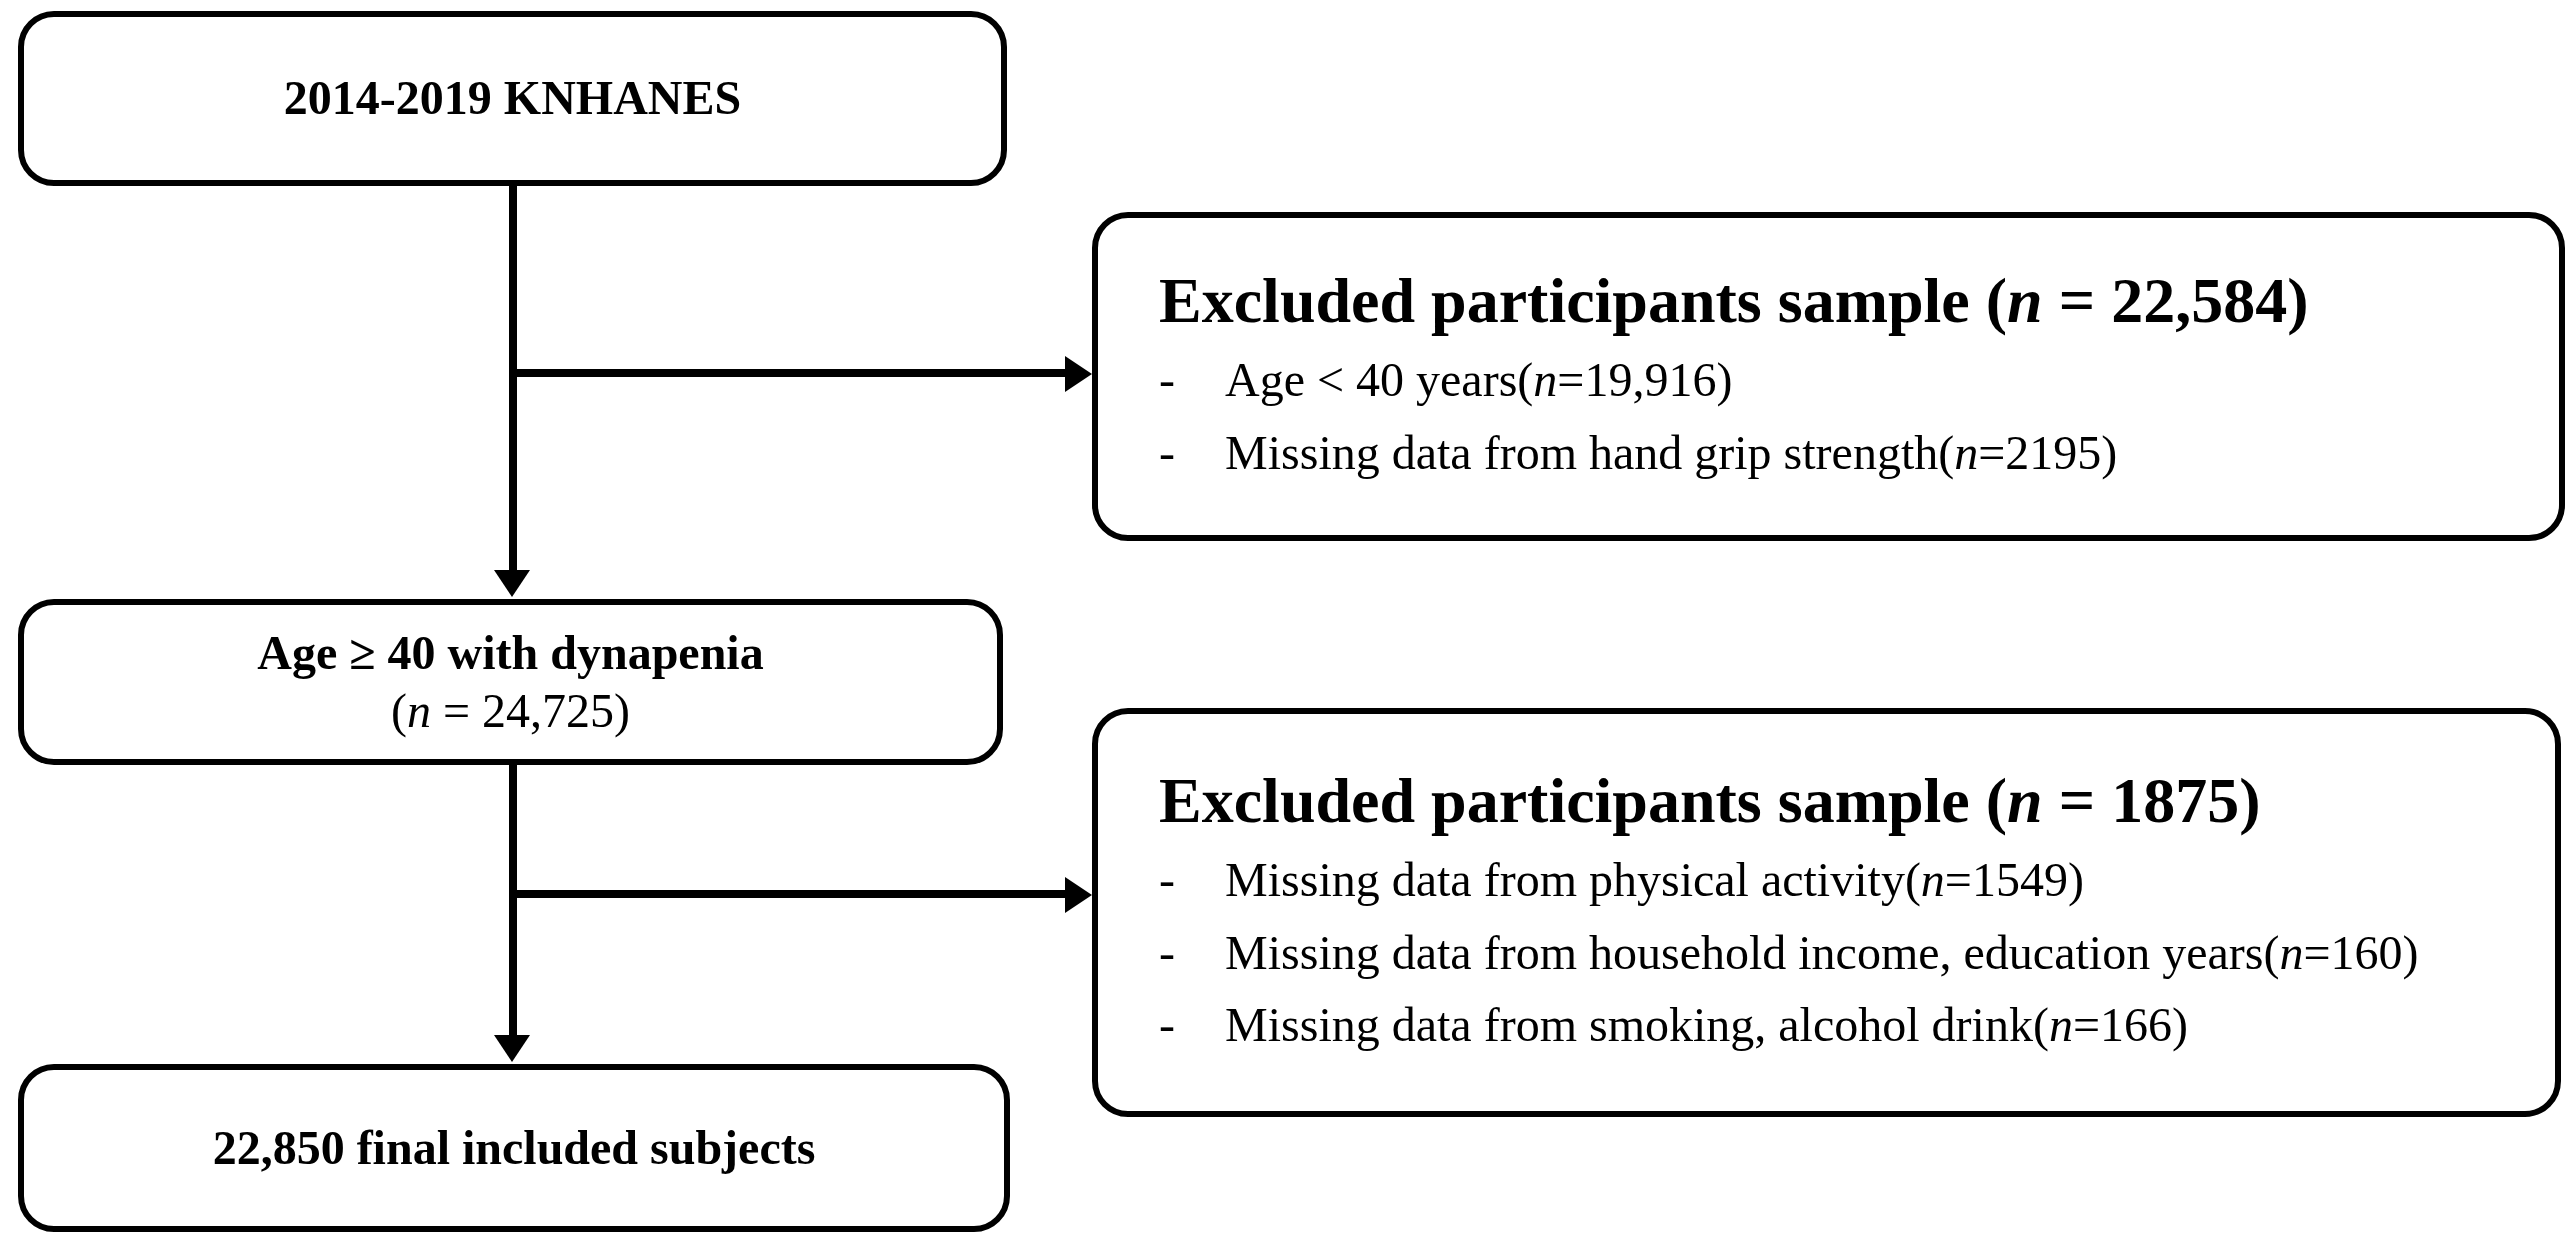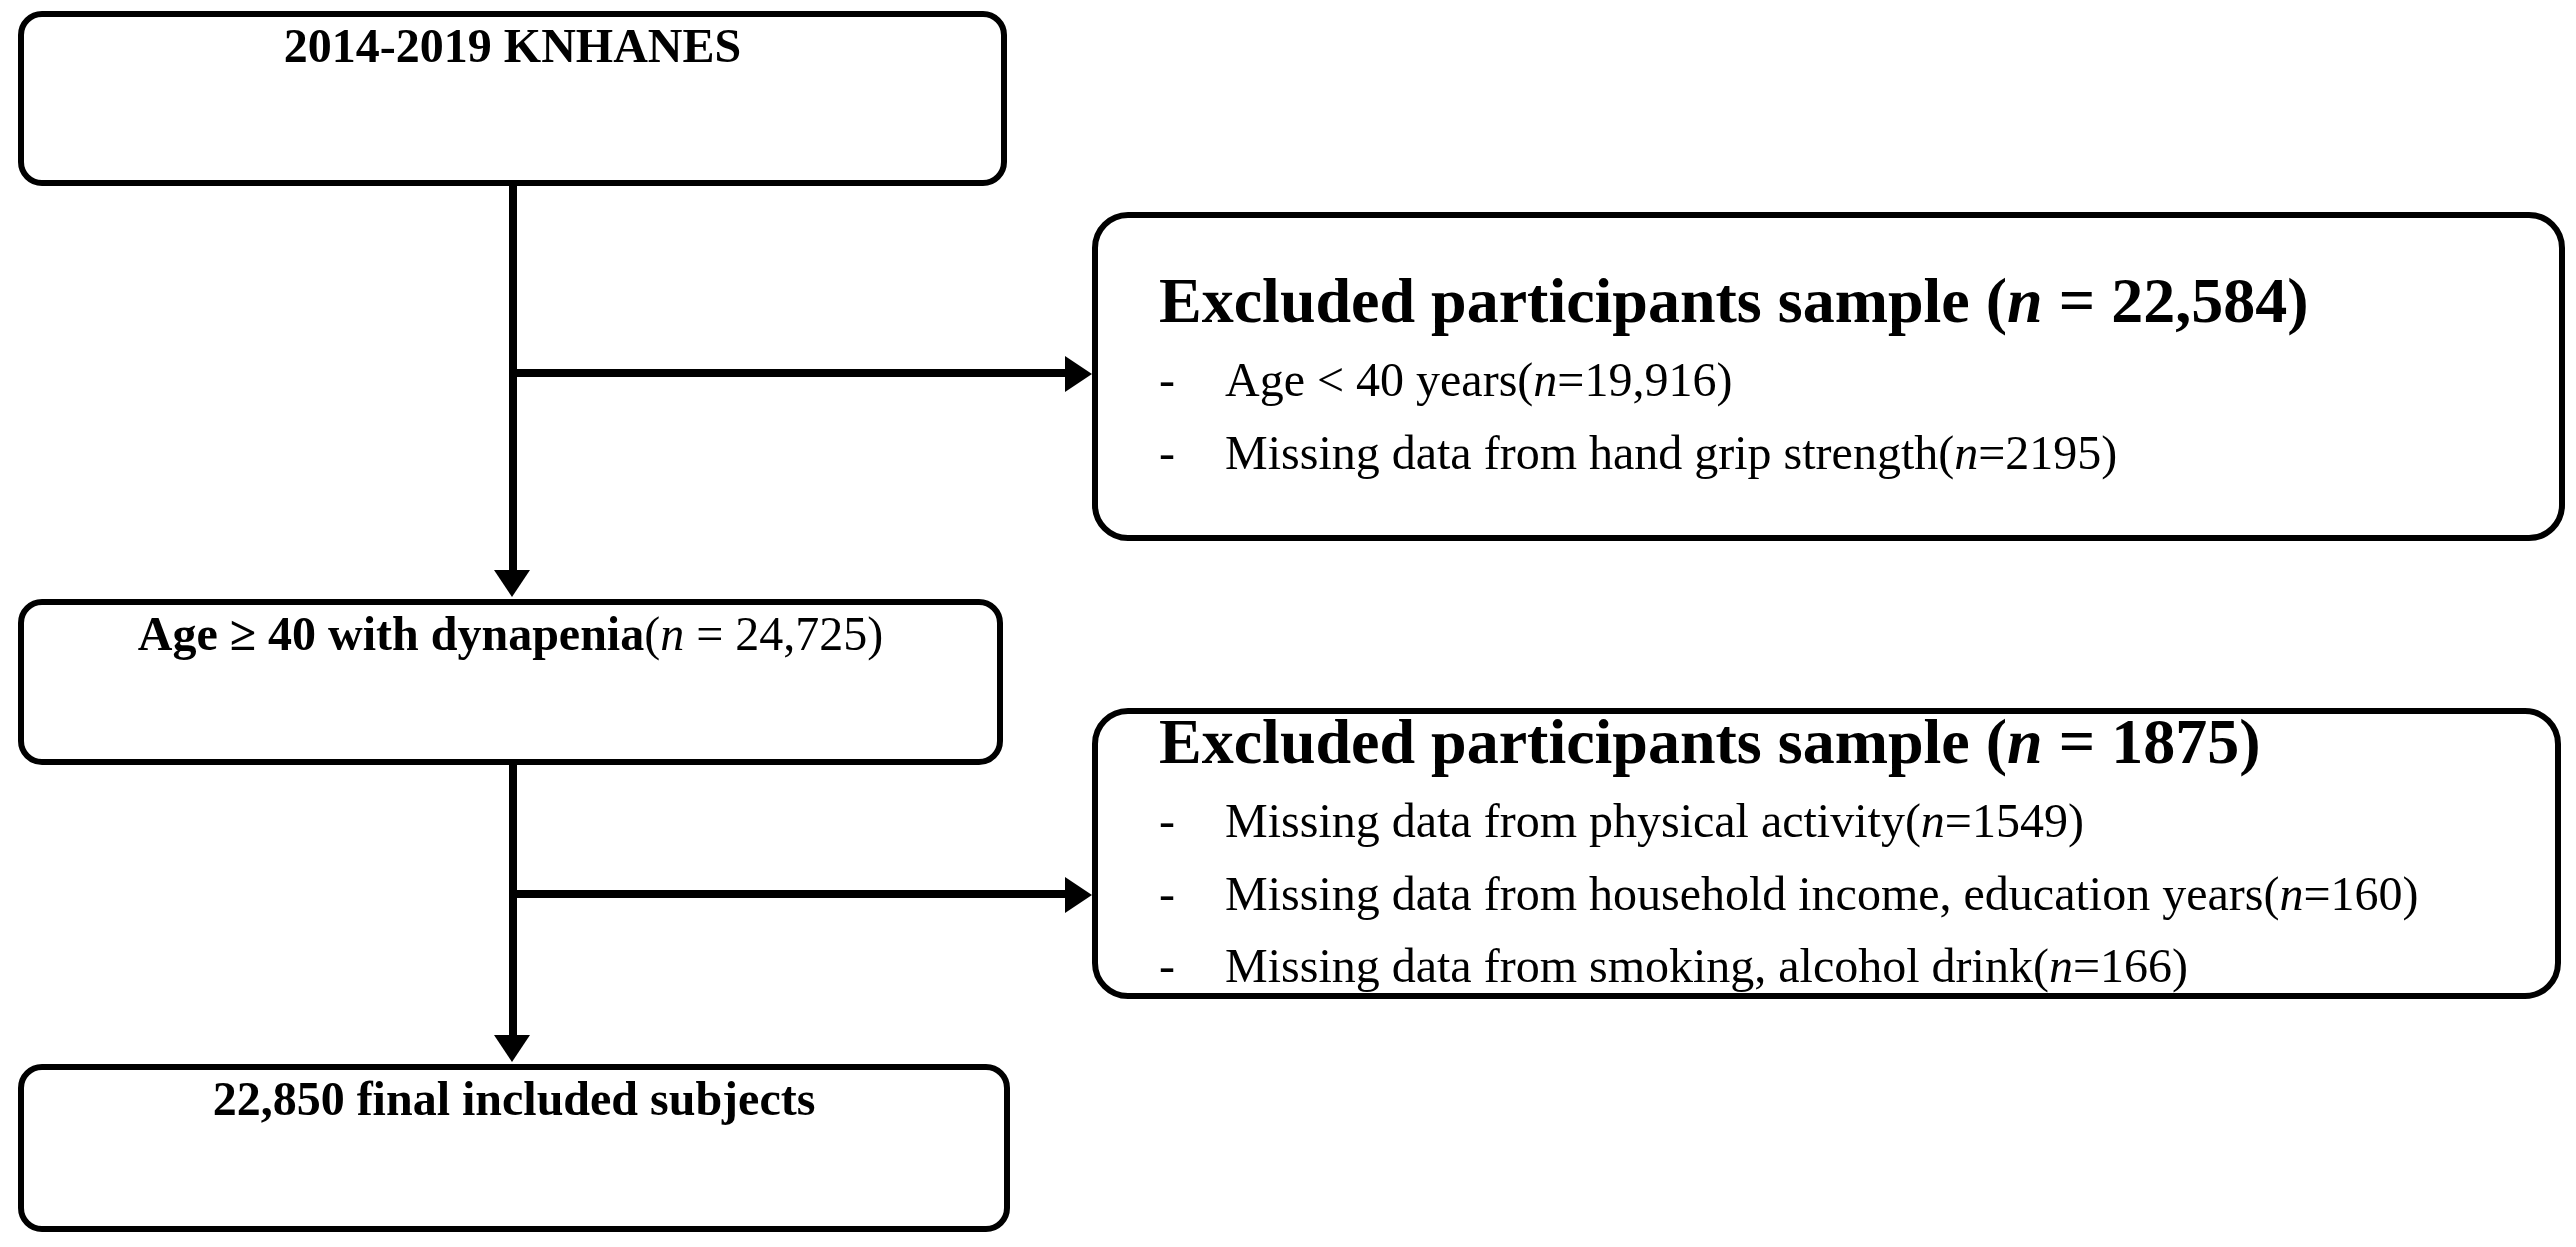--- a/index.html
+++ b/index.html
@@ -19,25 +19,24 @@
   
   .box{
     position:absolute;
     box-sizing:border-box;
     background:#ffffff;
     border:6.3px solid #000000;
     border-radius:36px;
   }
   .box-center{
     display:flex;
-    flex-direction:row;
-    align-items:flex-start;
+    flex-direction:column;
+    align-items:center;
     justify-content:center;
     text-align:center;
-    border-radius:24px;
   }
   .box-left{
     display:flex;
     flex-direction:column;
     justify-content:center;
   }
 
   
   .line{
     font-size:48px;
@@ -126,21 +125,21 @@
         <span>2195</span>
         <span>)</span>
       </div>
   </div>
 
   <div class="box box-center" style="left:18px; top:599px; width:985px; height:166px;">
     <div class="line bold">Age ≥ 40 with dynapenia</div>
     <div class="line"><span>(</span><span class="ital">n</span><span> = </span><span>24,725</span><span>)</span></div>
   </div>
 
-  <div class="box box-left" style="left:1092px; top:708px; width:1469px; height:291px;">
+  <div class="box box-left" style="left:1092px; top:708px; width:1469px; height:409px;">
     <div class="hdr"><span>Excluded participants sample </span><span>(</span><span class="ital">n</span><span> = </span><span>1875</span><span>)</span></div>
 
     <div class="bullet-row">
         <span class="dash">-</span>
         <span>Missing  data from physical activity </span>
         <span>(</span>
         <span class="ital">n</span>
         <span> = </span>
         <span>1549</span>
         <span>)</span>

